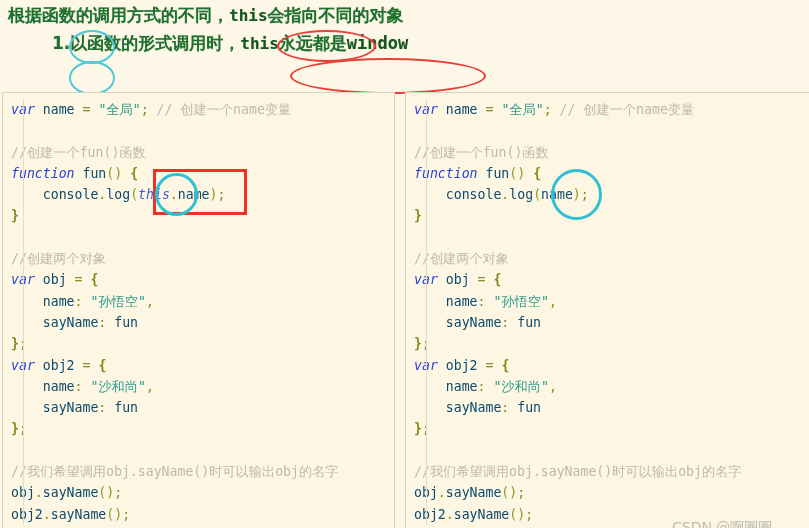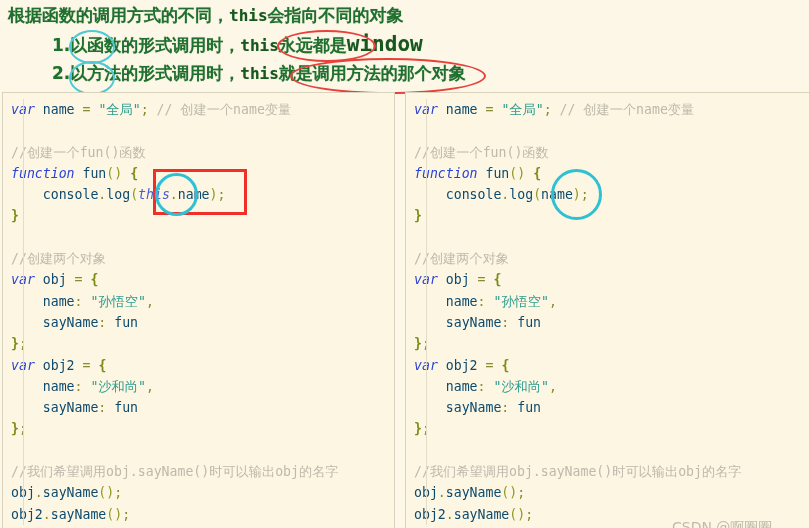--- a/index.html
+++ b/index.html
@@ -39,21 +39,21 @@
   .mono-this {
     font-family: "DejaVu Sans Mono", monospace;
     font-weight: bold;
     color: #17571f;
     font-size: 16px;
   }
   .mono-kw {
     font-family: "DejaVu Sans Mono", monospace;
     font-weight: bold;
     color: #17571f;
-    font-size: 21px;
+    font-size: 17px;
   }
   .num-idx {
     font-family: "DejaVu Sans", sans-serif;
     font-weight: bold;
     color: #1f6f2e;
   }
 
   
   .ellipse {
     position: absolute;
@@ -128,21 +128,20 @@
 <body>
 
 <div id="root">
 
   <div class="notes">
 
     <div class="note-line note-l1"><span>根据函数的调用方式的不同，</span><span class="mono-this">this</span><span>会指向不同的对象</span></div>
 
     <div class="note-line note-l2"><span class="num-idx">1.</span><span>以</span><span>函数</span><span>的形式调用时，</span><span class="mono-this">this</span><span>永远都是</span><span class="mono-kw">window</span></div>
 
-    <div class="note-line note-l3"><span class="num-idx">2.</span><span>以</span><span>方法</span><span>的形式调用时，</span><span class="mono-this">this</span><span>就是</span><span>调用方法的那个对象</span></div>
 
     <div class="ellipse ell-cyan" style="left:69px; top:30px; width:42px; height:30px;"></div>
     <div class="ellipse ell-red" style="left:277px; top:30px; width:95px; height:28px;"></div>
     <div class="ellipse ell-cyan" style="left:69px; top:61px; width:42px; height:30px;"></div>
     <div class="ellipse ell-red" style="left:290px; top:58px; width:192px; height:32px;"></div>
   </div>
 
   <div class="panel panel-left">
     <div class="code"><span class="ln"><span class="gutterline"></span><span class="t-kw">var</span><span class="t-id"> name </span><span class="t-punct">=</span><span class="t-id"> </span><span class="t-str">"全局"</span><span class="t-punct">;</span><span class="t-id"> </span><span class="t-cmt">// 创建一个name变量</span></span><span class="ln"><span class="gutterline"></span>&nbsp;</span><span class="ln"><span class="gutterline"></span><span class="t-cmt">//创建一个fun()函数</span></span><span class="ln"><span class="gutterline"></span><span class="t-kw">function</span><span class="t-id"> fun</span><span class="t-paren">()</span><span class="t-id"> </span><span class="t-brace">{</span></span><span class="ln"><span class="gutterline"></span><span class="t-id">    console</span><span class="t-punct">.</span><span class="t-id">log</span><span class="t-paren">(</span><span class="t-this">this</span><span class="t-punct">.</span><span class="t-id">name</span><span class="t-paren">)</span><span class="t-punct">;</span></span><span class="ln"><span class="gutterline"></span><span class="t-brace">}</span></span><span class="ln"><span class="gutterline"></span>&nbsp;</span><span class="ln"><span class="gutterline"></span><span class="t-cmt">//创建两个对象</span></span><span class="ln"><span class="gutterline"></span><span class="t-kw">var</span><span class="t-id"> obj </span><span class="t-punct">=</span><span class="t-id"> </span><span class="t-brace">{</span></span><span class="ln"><span class="gutterline"></span><span class="t-id">    name</span><span class="t-punct">:</span><span class="t-id"> </span><span class="t-str">"孙悟空"</span><span class="t-punct">,</span></span><span class="ln"><span class="gutterline"></span><span class="t-id">    sayName</span><span class="t-punct">:</span><span class="t-id"> fun</span></span><span class="ln"><span class="gutterline"></span><span class="t-brace">}</span><span class="t-punct">;</span></span><span class="ln"><span class="gutterline"></span><span class="t-kw">var</span><span class="t-id"> obj2 </span><span class="t-punct">=</span><span class="t-id"> </span><span class="t-brace">{</span></span><span class="ln"><span class="gutterline"></span><span class="t-id">    name</span><span class="t-punct">:</span><span class="t-id"> </span><span class="t-str">"沙和尚"</span><span class="t-punct">,</span></span><span class="ln"><span class="gutterline"></span><span class="t-id">    sayName</span><span class="t-punct">:</span><span class="t-id"> fun</span></span><span class="ln"><span class="gutterline"></span><span class="t-brace">}</span><span class="t-punct">;</span></span><span class="ln"><span class="gutterline"></span>&nbsp;</span><span class="ln"><span class="gutterline"></span><span class="t-cmt">//我们希望调用obj.sayName()时可以输出obj的名字</span></span><span class="ln"><span class="gutterline"></span><span class="t-id">obj</span><span class="t-punct">.</span><span class="t-id">sayName</span><span class="t-paren">()</span><span class="t-punct">;</span></span><span class="ln"><span class="gutterline"></span><span class="t-id">obj2</span><span class="t-punct">.</span><span class="t-id">sayName</span><span class="t-paren">()</span><span class="t-punct">;</span></span></div>
 

